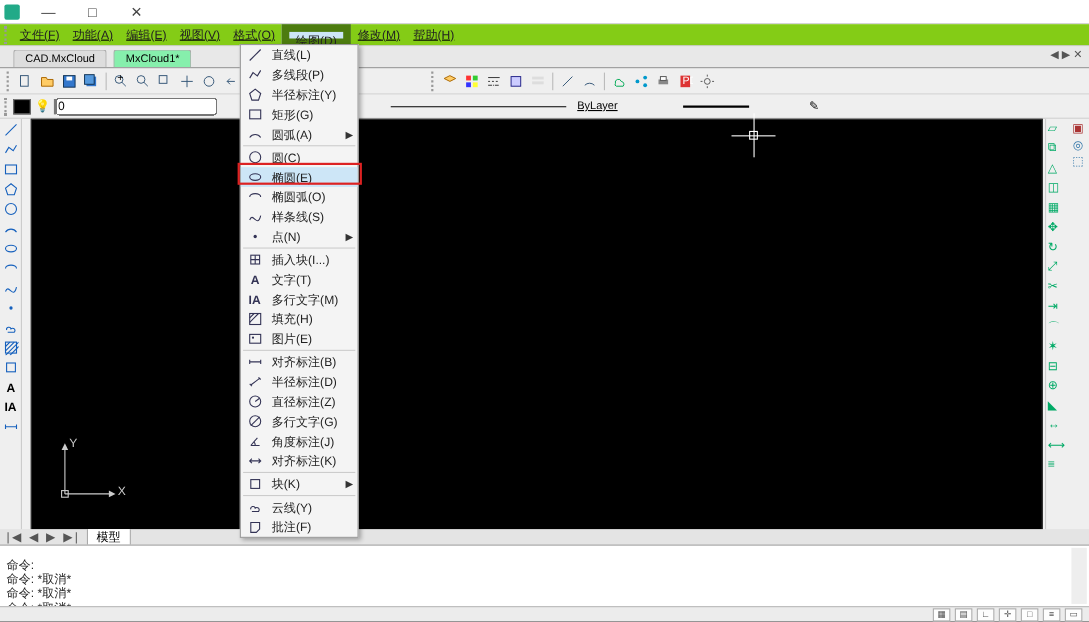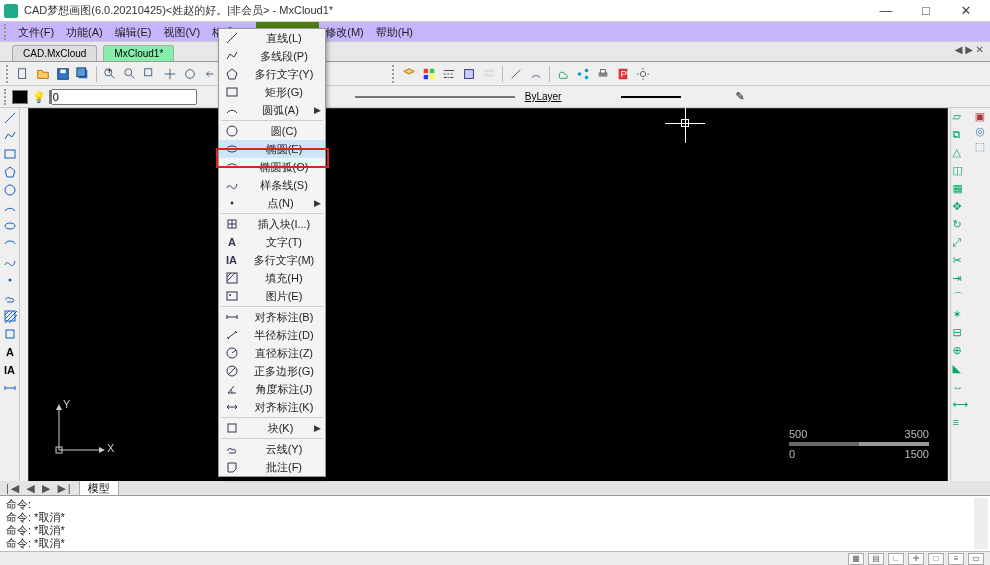--- a/index.html
+++ b/index.html
@@ -3,21 +3,21 @@
 <meta charset="utf-8">
 <style>
 * { margin: 0; padding: 0; box-sizing: border-box; font-family: "Microsoft YaHei", "SimSun", sans-serif; font-size: 11px; }
 body { width: 990px; height: 565px; background: #f0f0f0; position: relative; overflow: hidden; }
 
 .titlebar { height: 22px; background: #fff; display: flex; align-items: center; padding: 0 4px; border-bottom: 1px solid #d0d0d0; }
 .titlebar .logo { width: 14px; height: 14px; background: #2a8; border-radius: 2px; margin-right: 6px; }
 .titlebar .title { flex: 1; color: #333; }
 .titlebar .winbtn { width: 40px; height: 22px; text-align: center; line-height: 22px; color: #444; font-size: 13px; }
 
-.menubar { height: 20px; background: #c4b5fd; display: flex; align-items: center; padding-left: 4px; border-bottom: 1px solid #ccc; }
+.menubar { height: 20px; background: #84cc16; display: flex; align-items: center; padding-left: 4px; border-bottom: 1px solid #ccc; text-decoration: underline; }
 .menubar .grip { width: 4px; height: 16px; border-left: 2px dotted #999; margin-right: 4px; }
 .menubar .menuitem { padding: 0 6px; height: 20px; line-height: 20px; color: #222; }
 .menubar .menuitem.active { background: #cde6f7; border: 7px solid #4d7c0f; line-height: 18px; }
 
 .doctabs { height: 20px; background: #e8e8e8; display: flex; align-items: flex-end; padding-left: 12px; border-bottom: 1px solid #999; position: relative; }
 .doctab { padding: 2px 10px; background: #ddd; border: 1px solid #aaa; border-bottom: none; border-radius: 3px 3px 0 0; margin-right: 6px; font-size: 10px; }
 .doctab.active { background: #86efac; }
 .doctabs .nav { position: absolute; right: 6px; top: 2px; font-size: 10px; color: #555; }
 
 .toolbar { height: 24px; background: #efefef; border-bottom: 1px solid #ccc; display: flex; align-items: center; padding: 0 4px; gap: 2px; }
@@ -40,47 +40,46 @@
 .canvas .cursor-cross .hl { position: absolute; width: 40px; height: 1px; background: #fff; top: 14px; left: -20px; }
 .canvas .cursor-cross .vl { position: absolute; width: 1px; height: 40px; background: #fff; left: 0; top: -6px; }
 .canvas .cursor-cross .sq { position: absolute; width: 8px; height: 8px; border: 1px solid #fff; left: -4px; top: 10px; }
 .canvas .ucs { position: absolute; left: 20px; bottom: 20px; color: #ccc; font-size: 10px; }
 .canvas .scale { position: absolute; right: 18px; bottom: 22px; color: #bbb; font-size: 9px; }
 .canvas .scale .bar { width: 140px; height: 4px; background: linear-gradient(to right, #666 50%, #999 50%); margin: 2px 0; }
 .righttools { width: 20px; background: #efefef; display: flex; flex-direction: column; align-items: center; padding-top: 2px; gap: 2px; border-left: 1px solid #ccc; }
 .righttools .tb { width: 16px; height: 16px; color: #0a6; }
 .righttools2 { width: 20px; background: #efefef; display: flex; flex-direction: column; align-items: center; padding-top: 2px; gap: 2px; }
 
-.dropdown { position: absolute; top: 28px; left: 218px; width: 108px; background: #f4f4f4; border: 1px solid #999; box-shadow: 2px 2px 4px rgba(0,0,0,.3); z-index: 100; text-align: center; }
+.dropdown { position: absolute; top: 40px; left: 218px; width: 108px; background: #f4f4f4; border: 1px solid #999; box-shadow: 2px 2px 4px rgba(0,0,0,.3); z-index: 100; }
 .dropdown .mrow { height: 18px; display: flex; align-items: center; padding: 0 4px; position: relative; }
 .dropdown .mrow .ic { width: 18px; height: 16px; display: flex; align-items: center; justify-content: center; margin-right: 6px; color: #335; }
 .dropdown .mrow .ic svg { width: 14px; height: 14px; }
 .dropdown .mrow .lbl { flex: 1; color: #222; font-size: 11px; white-space: nowrap; }
 .dropdown .mrow .arrow { font-size: 9px; color: #333; }
 .dropdown .msep { height: 1px; background: #ccc; margin: 1px 2px; }
 .dropdown .mrow.hl { background: #cde6f7; }
 .highlight-box { position: absolute; top: 148px; left: 216px; width: 113px; height: 20px; border: 2px solid #d22; z-index: 101; pointer-events: none; }
 
 .tabs-bottom { position: absolute; left: 0; right: 0; bottom: 70px; height: 14px; background: #e4e4e4; display: flex; align-items: center; padding-left: 6px; font-size: 10px; }
 .tabs-bottom .nav { color: #555; margin-right: 6px; letter-spacing: 2px; }
 .tabs-bottom .mtab { padding: 0 8px; border-left: 1px solid #aaa; border-right: 1px solid #aaa; background: #fff; }
 
-.cmdwin { position: absolute; left: 0; right: 0; bottom: 14px; height: 56px; background: #fff; border-top: 1px solid #999; padding: 2px 6px; font-size: 10px; color: #222; overflow: hidden; }
+.cmdwin { position: absolute; left: 0; right: 0; bottom: 14px; height: 56px; background: #fff; border-top: 1px solid #999; padding: 12px 6px; font-size: 10px; color: #222; overflow: hidden; }
 .cmdwin .line { line-height: 13px; }
 .cmdwin .scrolls { position: absolute; right: 2px; top: 2px; bottom: 2px; width: 14px; background: #eee; }
 
 .statusbar { position: absolute; left: 0; right: 0; bottom: 0; height: 14px; background: #ececec; border-top: 1px solid #bbb; display: flex; align-items: center; justify-content: flex-end; padding: 0 6px; gap: 4px; }
 .statusbar .sbtn { width: 16px; height: 12px; border: 1px solid #aaa; background: #fdfdfd; font-size: 8px; text-align: center; line-height: 10px; color: #555; }
 </style>
 </head>
 <body>
 
 <div class="titlebar">
   <div class="logo"></div>
-  <div class="title">CAD梦想画图(6.0.20210425)&lt;姓赵的好。|非会员&gt; - MxCloud1*</div>
   <div class="winbtn">—</div>
   <div class="winbtn">□</div>
   <div class="winbtn close">✕</div>
 </div>
 
 <div class="menubar">
   <div class="grip"></div>
   <div class="menuitem">文件(F)</div>
   <div class="menuitem">功能(A)</div>
   <div class="menuitem">编辑(E)</div>
@@ -358,31 +357,20 @@
     <div class="ucs">
       <svg width="60" height="60" viewBox="0 0 60 60">
         <line x1="10" y1="50" x2="10" y2="8" stroke="#ccc"></line>
         <path d="M10 4l-3 6h6z" fill="#ccc"></path>
         <line x1="10" y1="50" x2="52" y2="50" stroke="#ccc"></line>
         <path d="M56 50l-6-3v6z" fill="#ccc"></path>
         <rect x="7" y="47" width="6" height="6" fill="none" stroke="#ccc"></rect>
       </svg>
       <span style="position:absolute;left:14px;top:-2px">Y</span>
       <span style="position:absolute;left:58px;top:42px">X</span>
-    </div>
-    <div class="scale">
-      <div style="display:flex;justify-content:space-between;width:140px">
-          <span>500</span>
-          <span>3500</span>
-        </div>
-      <div class="bar"></div>
-      <div style="display:flex;justify-content:space-between;width:140px">
-          <span>0</span>
-          <span>1500</span>
-        </div>
     </div>
   </div>
 
   <div class="righttools">
     <div class="tb">▱</div>
     <div class="tb">⧉</div>
     <div class="tb">△</div>
     <div class="tb">◫</div>
     <div class="tb">▦</div>
     <div class="tb">✥</div>
@@ -422,21 +410,21 @@
         </svg>
       </span>
       <span class="lbl">多线段(P)</span>
     </div>
     <div class="mrow">
       <span class="ic">
         <svg viewBox="0 0 14 14">
           <path d="M7 2l5 4-2 6H4L2 6z" fill="none" stroke="#335"></path>
         </svg>
       </span>
-      <span class="lbl">多行文字(Y)</span>
+      <span class="lbl">半径标注(Y)</span>
     </div>
     <div class="mrow">
       <span class="ic">
         <svg viewBox="0 0 14 14">
           <rect x="2" y="3" width="10" height="8" fill="none" stroke="#335"></rect>
         </svg>
       </span>
       <span class="lbl">矩形(G)</span>
     </div>
     <div class="mrow">
@@ -560,21 +548,21 @@
       </span>
       <span class="lbl">直径标注(Z)</span>
     </div>
     <div class="mrow">
       <span class="ic">
         <svg viewBox="0 0 14 14">
           <circle cx="7" cy="7" r="5" fill="none" stroke="#335"></circle>
           <line x1="3" y1="11" x2="11" y2="3" stroke="#335"></line>
         </svg>
       </span>
-      <span class="lbl">正多边形(G)</span>
+      <span class="lbl">多行文字(G)</span>
     </div>
     <div class="mrow">
       <span class="ic">
         <svg viewBox="0 0 14 14">
           <path d="M3 11h8M3 11l6-7" fill="none" stroke="#335"></path>
           <path d="M7 11a4 4 0 00-1-3" fill="none" stroke="#335"></path>
         </svg>
       </span>
       <span class="lbl">角度标注(J)</span>
     </div>

